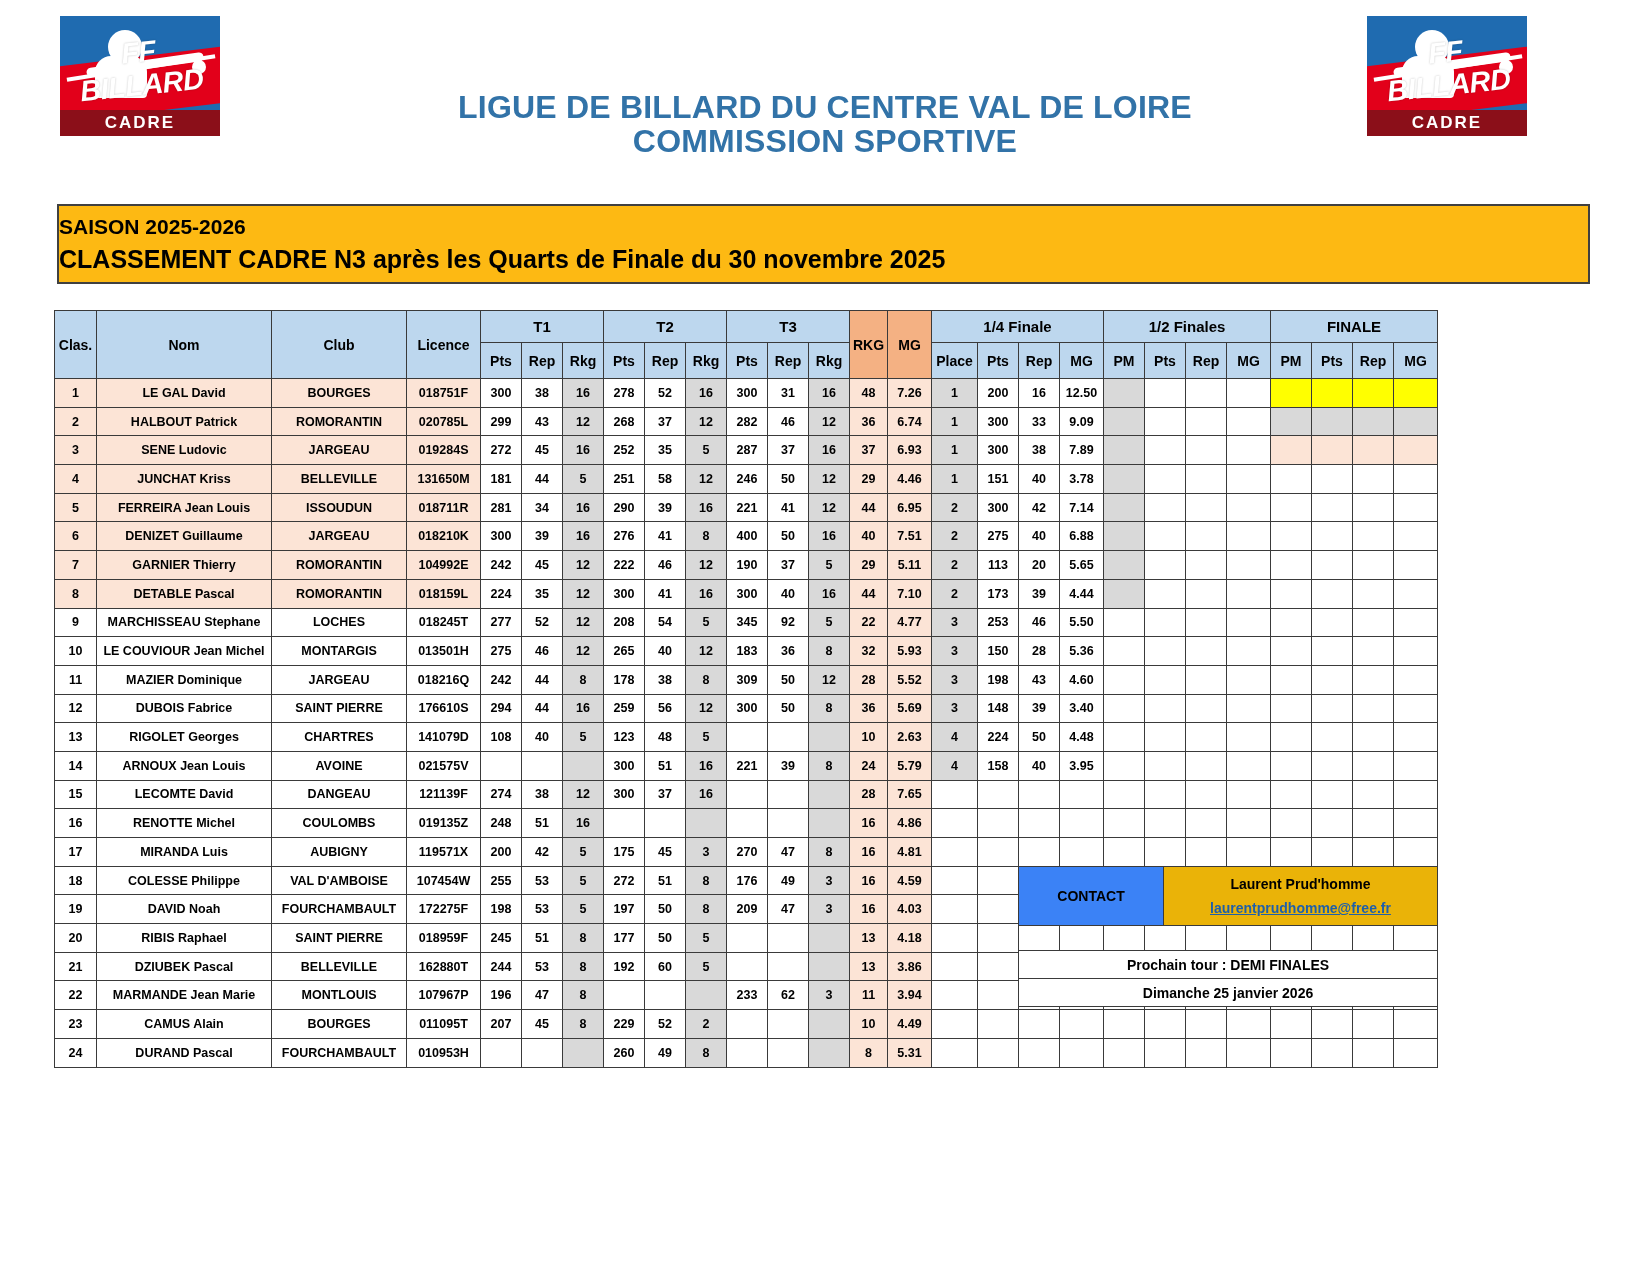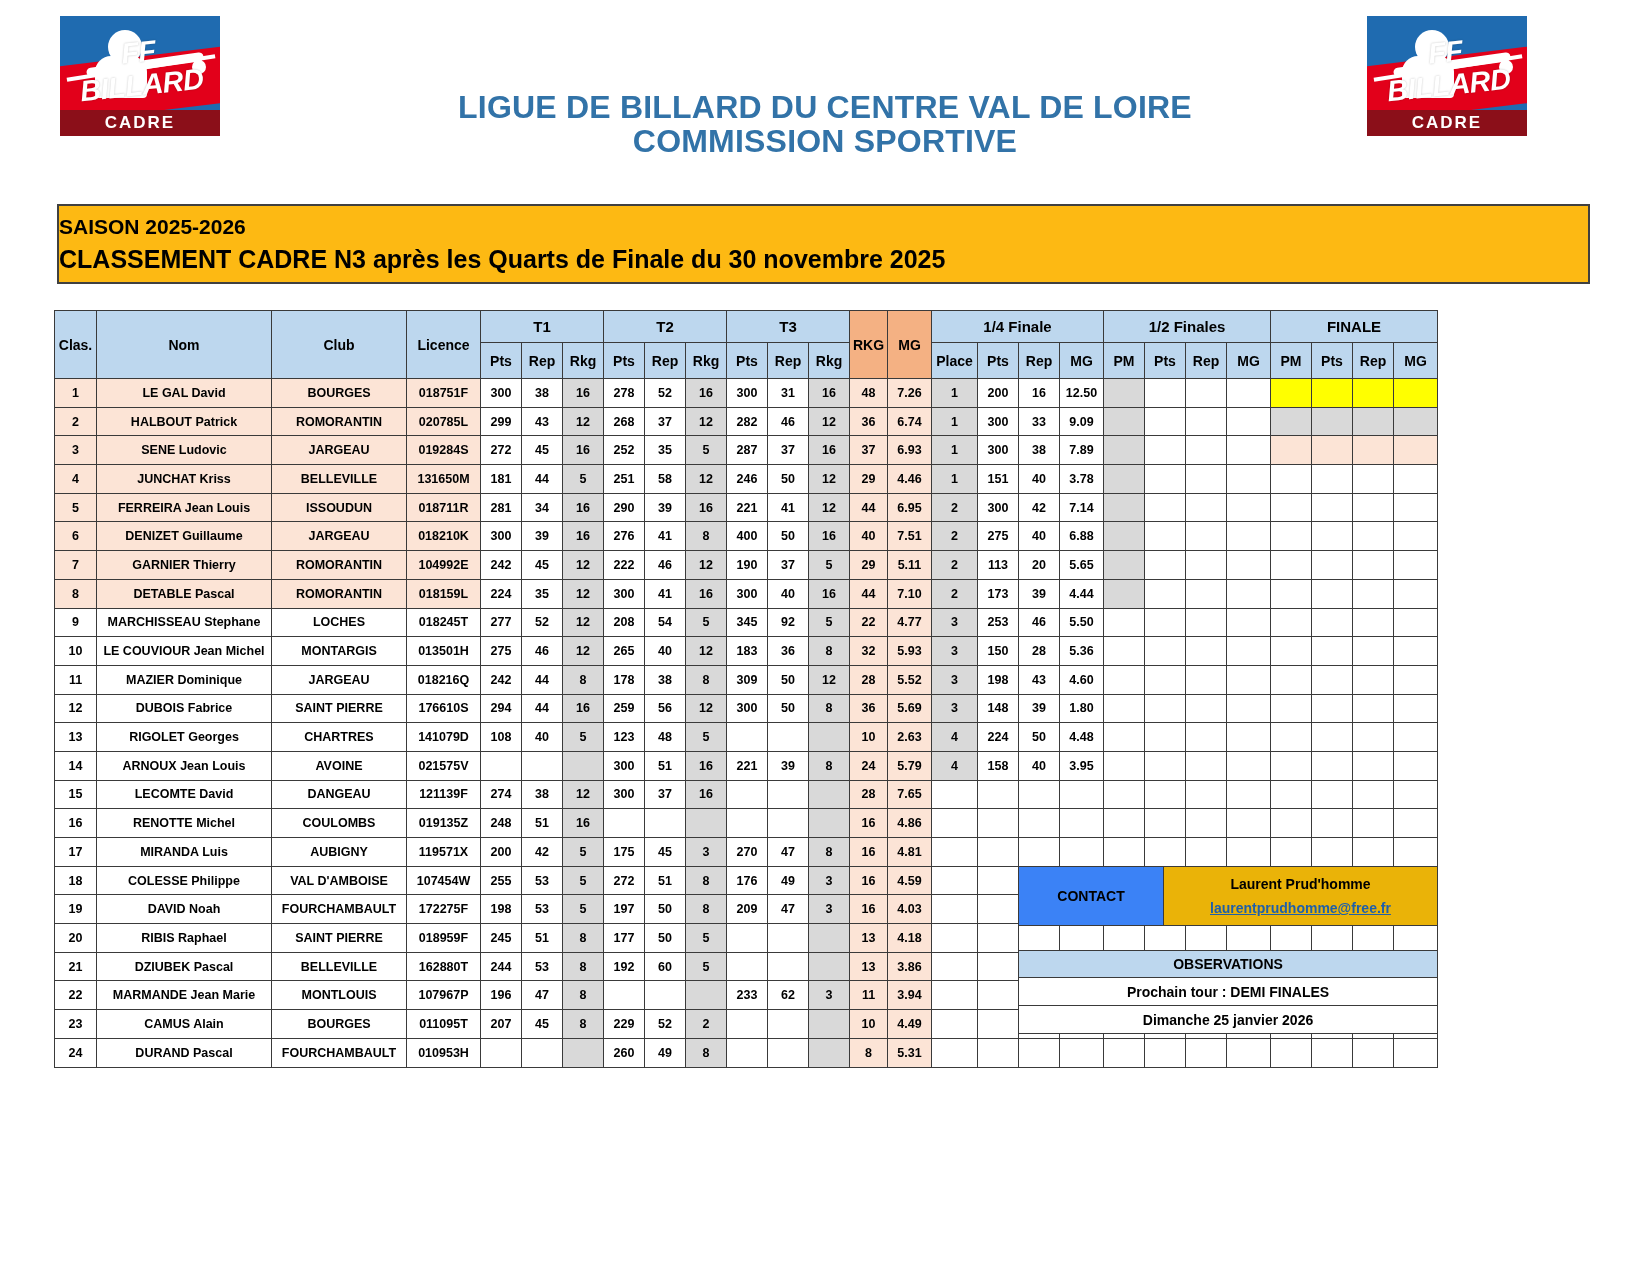--- a/index.html
+++ b/index.html
@@ -546,21 +546,21 @@
         <td class="c-num white">56</td>
         <td class="c-num gray">12</td>
         <td class="c-num white">300</td>
         <td class="c-num white">50</td>
         <td class="c-num gray">8</td>
         <td class="c-rkg peach">36</td>
         <td class="c-mg peach">5.69</td>
         <td class="c-place gray">3</td>
         <td class="c-num white">148</td>
         <td class="c-num white">39</td>
-        <td class="c-mg white">1.80</td>
+        <td class="c-mg white">3.40</td>
         <td class="none"></td>
         <td class="none"></td>
         <td class="none"></td>
         <td class="none"></td>
         <td class="none"></td>
         <td class="none"></td>
         <td class="none"></td>
         <td class="none"></td>
       </tr>
       <tr>
@@ -921,23 +921,20 @@
     <td class="val">
       <div>Laurent Prud'homme</div>
       <div class="mail">laurentprudhomme@free.fr</div>
     </td>
   </tr>
 </tbody>
   </table>
 
 <table class="side-box" id="obs-box">
   <tbody>
-      <tr>
-    <td class="hdr">OBSERVATIONS</td>
-  </tr>
   <tr>
     <td class="row">Prochain tour : DEMI FINALES</td>
   </tr>
   <tr>
     <td class="row">Dimanche 25 janvier 2026</td>
   </tr>
 </tbody>
   </table>
 
 </body></html>

